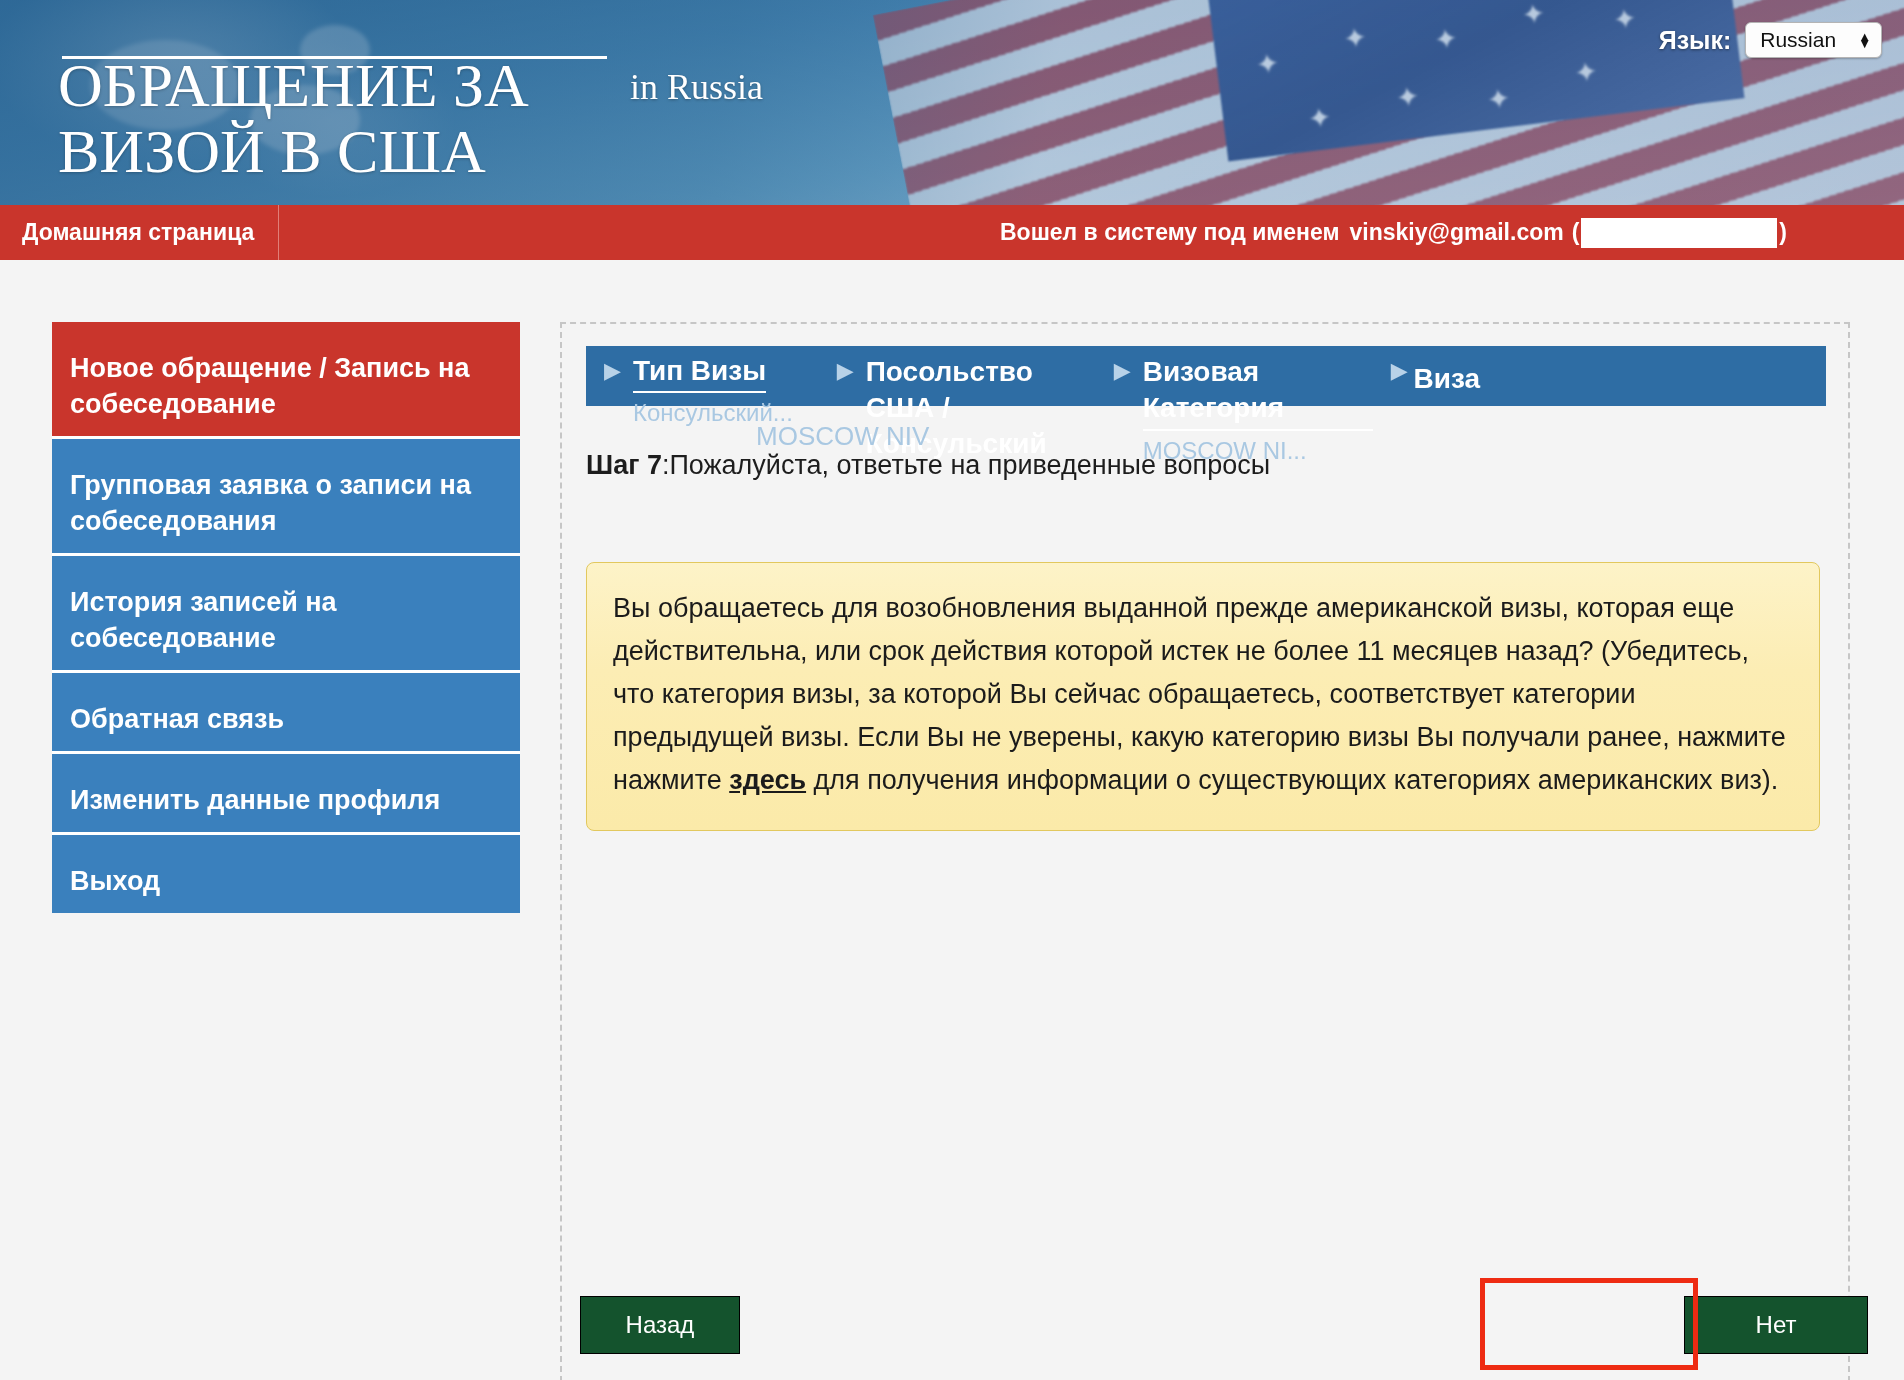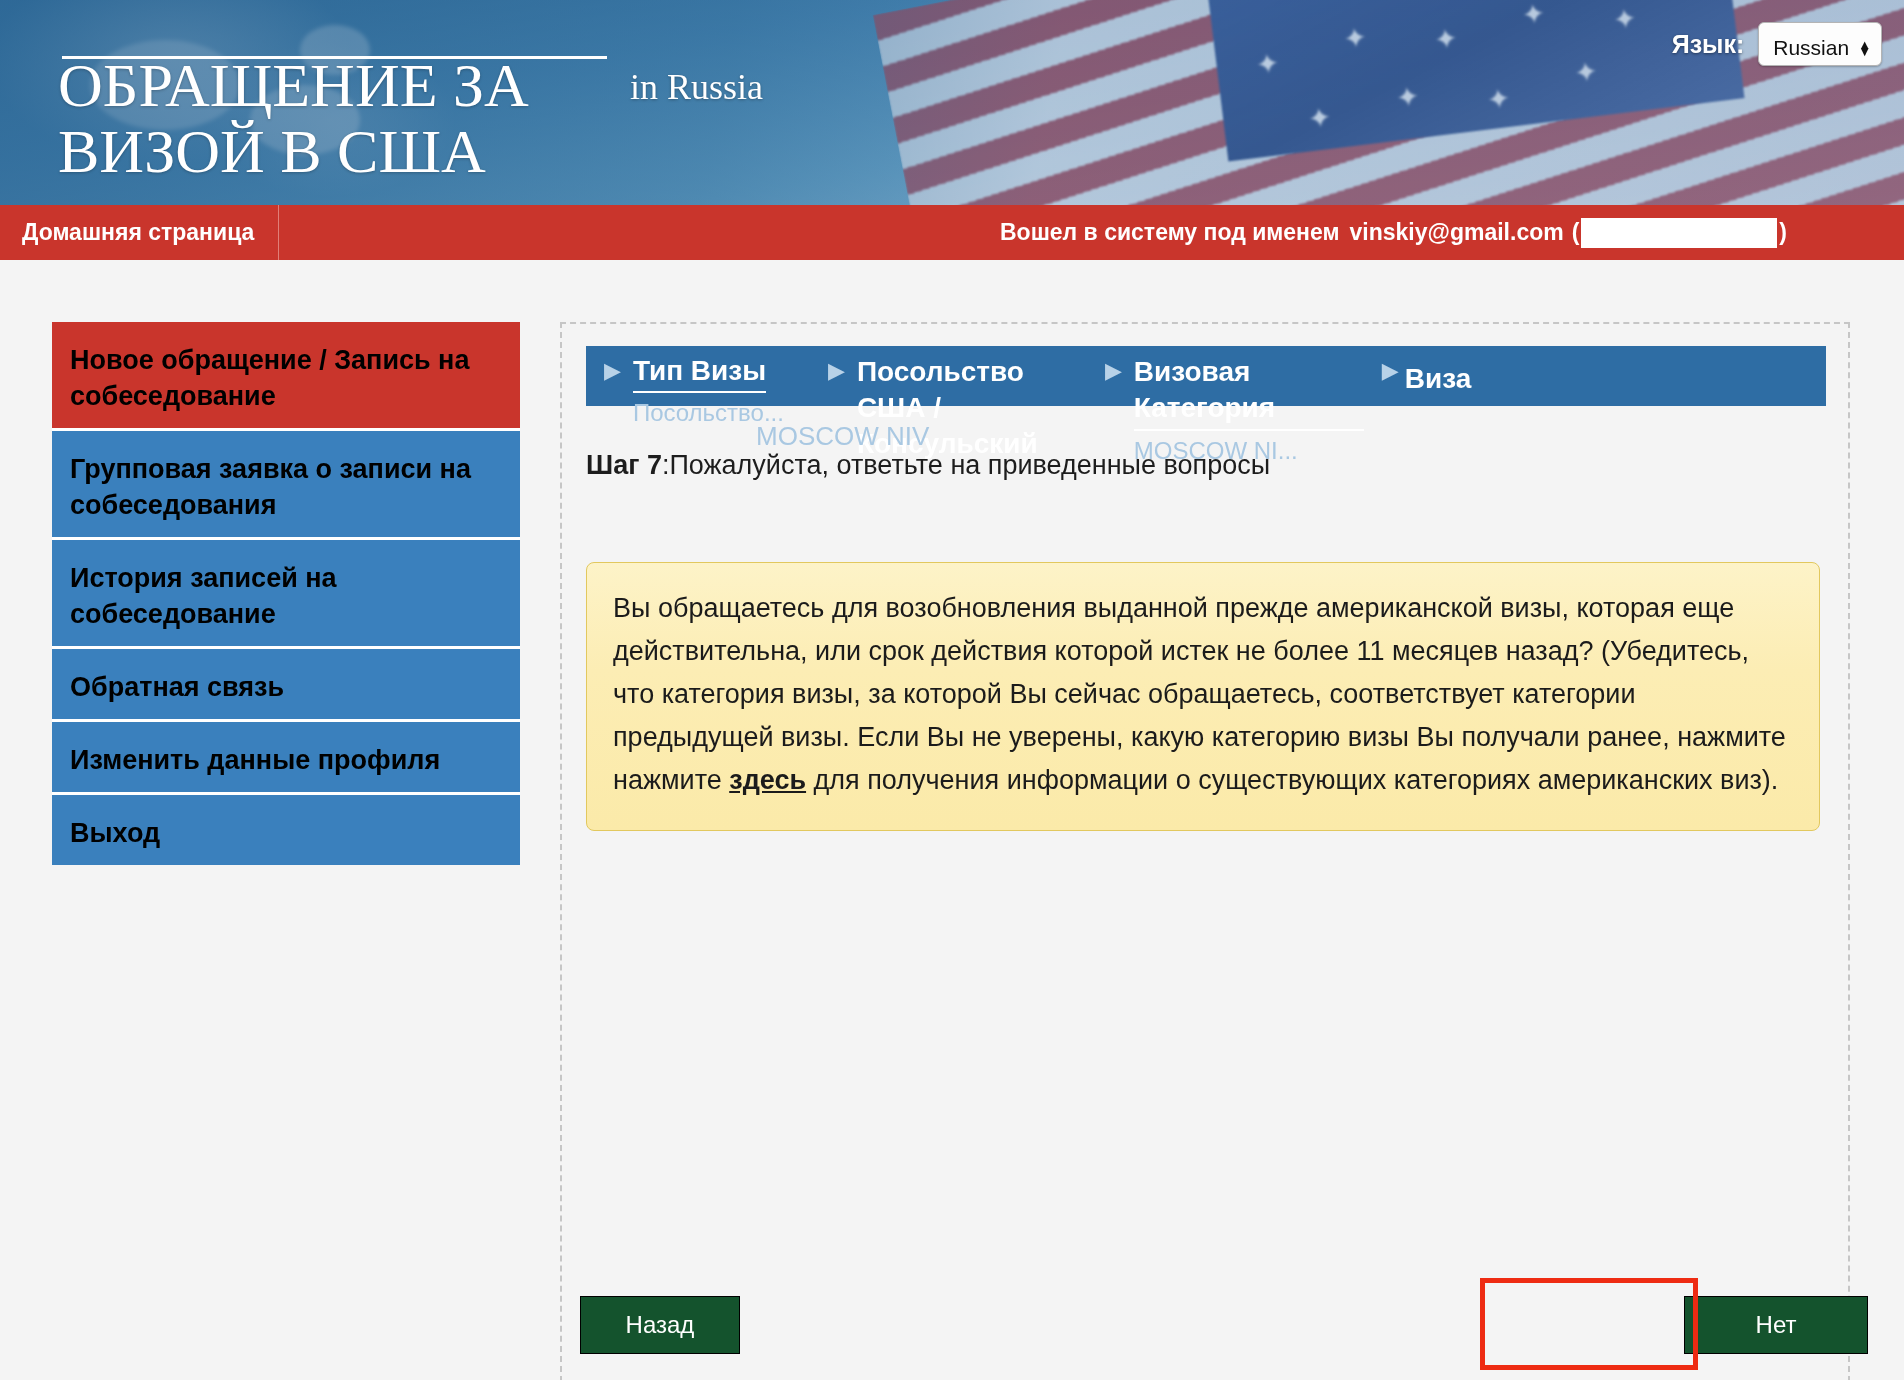--- a/index.html
+++ b/index.html
@@ -109,25 +109,25 @@
   }
   .lang-label {
     font-size: 25px;
     font-weight: bold;
     color: #ffffff;
     text-shadow: 0 1px 3px rgba(0,0,0,0.45);
   }
   .lang-select {
     display: inline-flex;
     align-items: center;
-    gap: 9px;
+    gap: 22px;
     background: #fdfdfd;
     border: 1px solid #b4b4b4;
     border-radius: 6px;
-    padding: 13px 10px 5px 14px;
+    padding: 5px 10px 5px 14px;
     font-size: 21px;
     color: #111;
     box-shadow: 0 1px 2px rgba(0,0,0,0.25);
     cursor: pointer;
   }
   .lang-arrows {
     display: flex;
     flex-direction: column;
     line-height: 7px;
     font-size: 13px;
@@ -186,25 +186,25 @@
   }
 
   
   .sidebar {
     position: absolute;
     left: 52px; top: 62px;
     width: 468px;
   }
   .side-item {
     background: #3a80bd;
-    color: #000000;
+    color: #ffffff;
     font-size: 27px;
     font-weight: bold;
     line-height: 36px;
-    padding: 20px 18px 14px 18px;
+    padding: 28px 18px 14px 18px;
     border-bottom: 3px solid #ffffff;
     cursor: pointer;
   }
   .side-item.active { background: #c9352c; }
   .side-item:last-child { border-bottom: none; }
 
   
   .content {
     position: absolute;
     left: 560px; top: 62px;
@@ -405,21 +405,21 @@
   </div>
 
   <div class="content">
 
     <div class="crumbs">
 
       <div class="crumb">
         <span class="crumb-arrow">▶</span>
         <span class="crumb-texts">
           <span class="crumb-title">Тип Визы</span>
-          <span class="crumb-sub">Посольство...</span>
+          <span class="crumb-sub">Консульский...</span>
         </span>
       </div>
 
       <div class="crumb" style="margin-left:40px;">
         <span class="crumb-arrow">▶</span>
         <span class="crumb-texts">
           <span class="crumb-title nounderline wrap2">Посольство США / Консульский</span>
         </span>
       </div>
 

